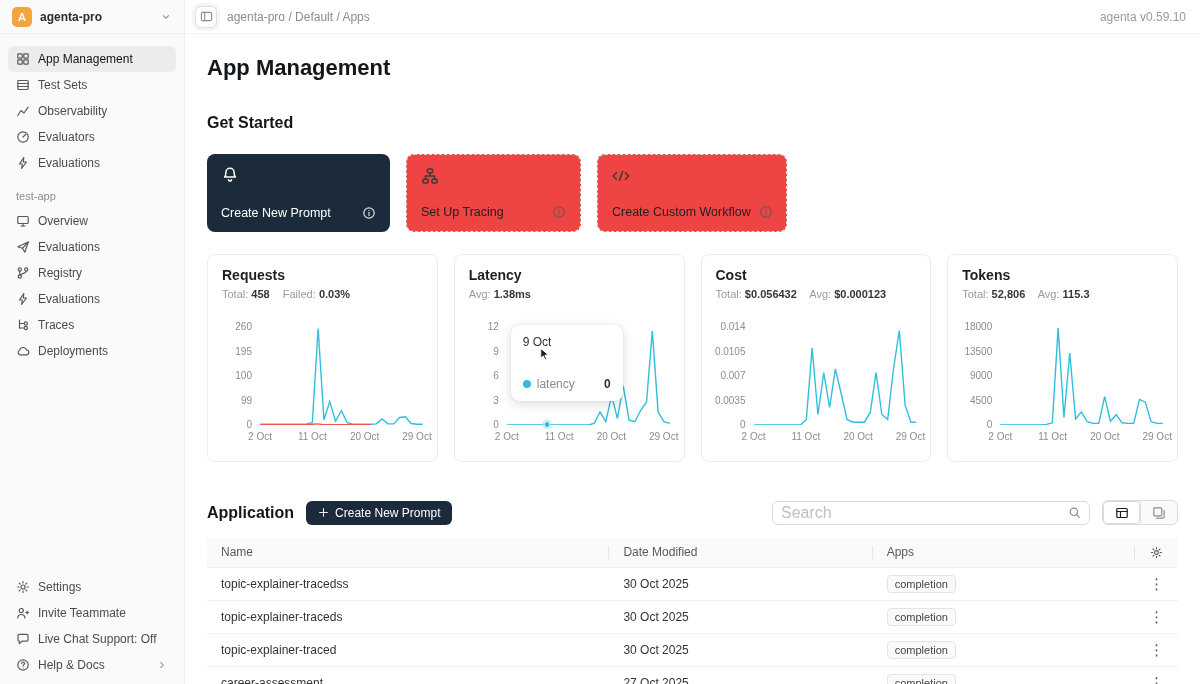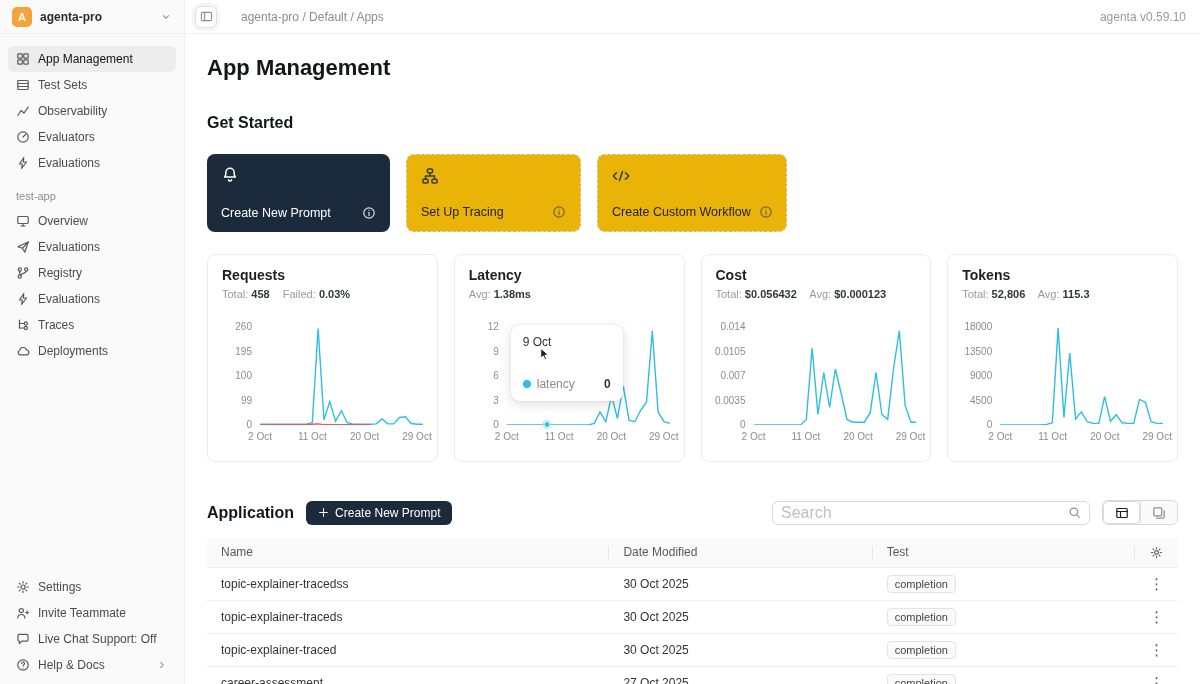--- a/index.html
+++ b/index.html
@@ -11,42 +11,42 @@
   .topbar { flex:0 0 34px; display:flex; align-items:center; border-bottom:1px solid #f0f0f0; background:#fff; }
   .ws { width:185px; height:100%; display:flex; align-items:center; gap:8px; padding:0 12px;
         background:#fafafa; border-right:1px solid #f0f0f0; cursor:pointer; }
   .avatar { width:20px; height:20px; border-radius:5px; background:#f5a33b; color:#fff; font-size:11px; font-weight:bold;
             display:flex; align-items:center; justify-content:center; }
   .ws-name { font-size:12px; font-weight:600; color:#2b2b2b; }
   .ws .chev { margin-left:auto; color:#8c8c8c; font-size:12px; display:flex; }
   .panel-btn { margin-left:10px; width:22px; height:22px; border:1px solid #e0e0e0; border-radius:6px; background:#fff;
                color:#8c8c8c; display:flex; align-items:center; justify-content:center; cursor:pointer;
                box-shadow:0 0 0 3px rgba(0,0,0,0.04); font-size:13px; }
-  .crumbs { margin-left:24px; font-size:12px; color:#8c8c8c; }
+  .crumbs { margin-left:10px; font-size:12px; color:#8c8c8c; }
   .version { margin-left:auto; padding-right:14px; font-size:12px; color:#9a9a9a; }
 
   
   .body { flex:1; display:flex; min-height:0; }
   .sidebar { width:185px; background:#fafafa; border-right:1px solid #f0f0f0; padding:12px 8px; position:relative; }
   .sb-item { height:26px; display:flex; align-items:center; gap:8px; padding:0 8px; border-radius:6px;
              font-size:12px; color:#4b4b4b; cursor:pointer; white-space:nowrap; }
   .sb-item.active { background:#ececec; color:#141414; }
   .sb-item .ic { font-size:14px; color:#595959; display:flex; }
   .sb-section { font-size:11px; color:#8c8c8c; margin:14px 0 6px 8px; }
   .sb-bottom { position:absolute; left:8px; right:8px; bottom:6px; }
   .sb-item .chev-r { margin-left:auto; color:#8c8c8c; font-size:12px; display:flex; }
 
   .main { flex:1; padding:0 22px; overflow:hidden; position:relative; background:#fff; }
   .page-title { margin-top:21px; font-size:22px; font-weight:600; color:#14171a; }
   .section-h { margin-top:33px; font-size:16px; font-weight:600; color:#14171a; }
 
   
   .gs-row { display:flex; gap:16px; margin-top:22px; }
   .gs-card { height:78px; border-radius:8px; padding:12px 14px; display:flex; flex-direction:column;
-             justify-content:space-between; cursor:pointer; background:#eab308; }
+             justify-content:space-between; cursor:pointer; background:#ef4444; }
   .gs-card.dark { background:#1b2b3b; color:#fff; width:183px; }
   .gs-card.light { border:1px dashed #d9d9d9; color:#1f1f1f; }
   .gs-card .gico { font-size:18px; display:flex; }
   .gs-card.light .gico { color:#3b3b3b; }
   .gs-bottom { display:flex; align-items:center; justify-content:space-between; gap:8px; }
   .gs-label { font-size:12.5px; font-weight:500; white-space:nowrap; }
   .info { font-size:14px; display:flex; color:inherit; opacity:.85; cursor:pointer; }
   .gs-card.light .info { color:#595959; }
 
   
@@ -543,21 +543,21 @@
           <colgroup>
               <col style="width:402px">
               <col style="width:263px">
               <col style="width:262px">
               <col style="width:43px">
             </colgroup>
           <thead>
             <tr>
               <th>Name</th>
               <th>Date Modified</th>
-              <th>Test</th>
+              <th>Apps</th>
               <th>
                 <span class="th-gear">
                     <svg viewBox="0 0 14 14" width="1em" height="1em" fill="none" stroke="currentColor" stroke-width="1.2" stroke-linecap="round" stroke-linejoin="round">
                       <circle cx="7" cy="7" r="2"></circle>
                       <path d="M7 1.6 V3 M7 11 V12.4 M1.6 7 H3 M11 7 H12.4 M3.2 3.2 l1 1 M9.8 9.8 l1 1 M10.8 3.2 l-1 1 M4.2 9.8 l-1 1"></path>
                     </svg>
                   </span>
               </th>
             </tr>
           </thead>

